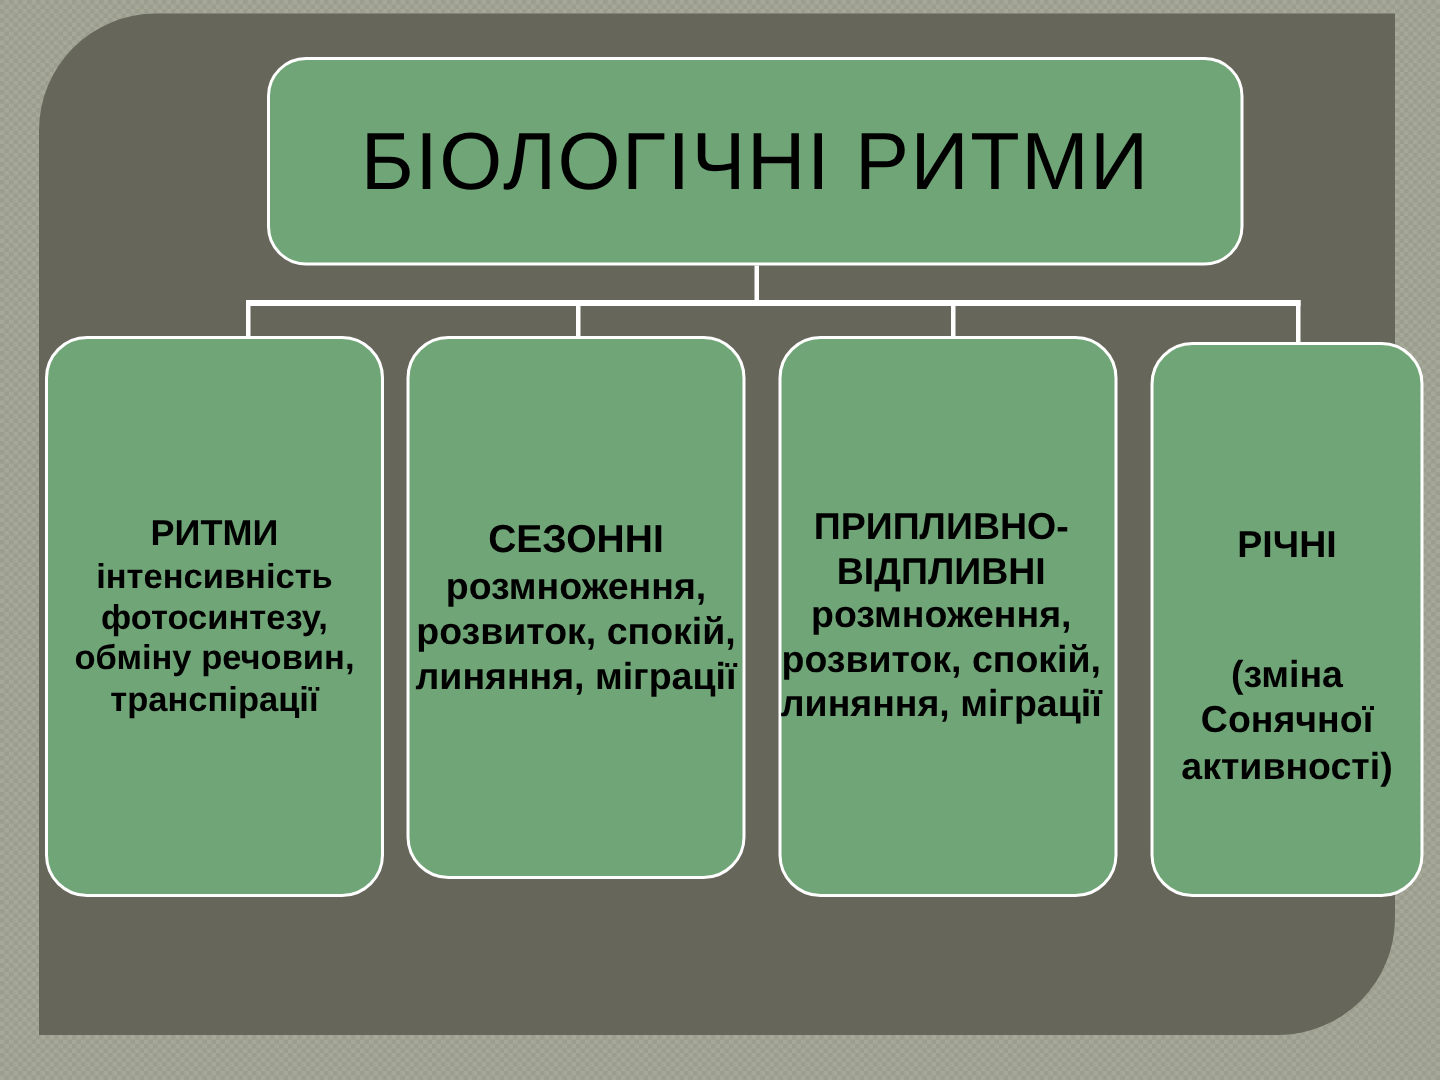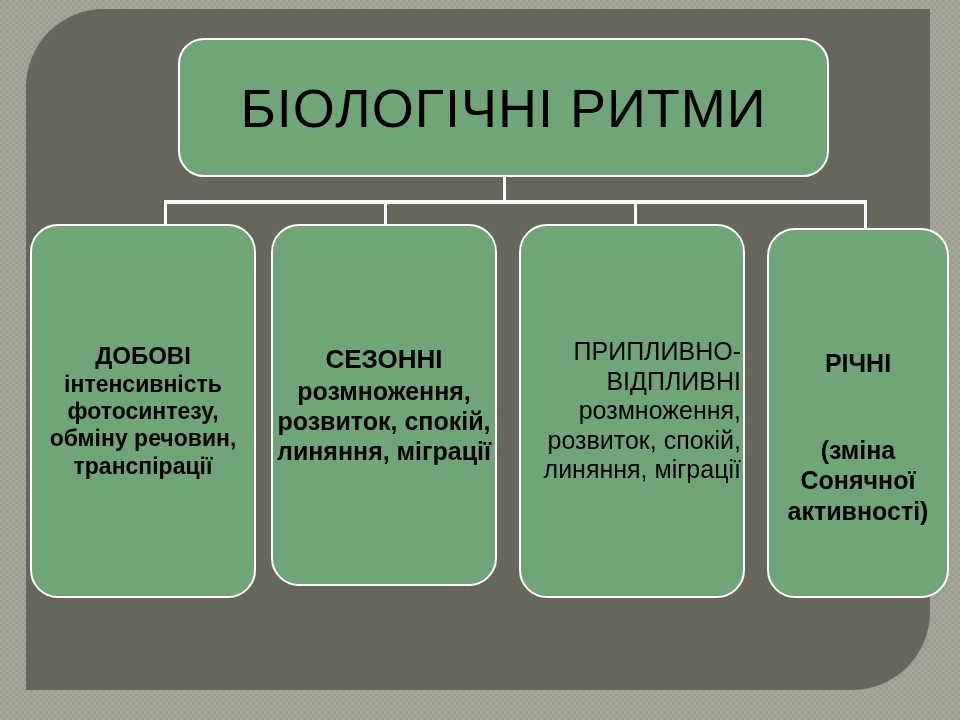--- a/index.html
+++ b/index.html
@@ -93,21 +93,21 @@
   #node-4 { left: 767px; top: 228px; width: 182px; height: 370px; }
 
   
   #node-1 .node-body { font-size: 23px; font-weight: bold; line-height: 1.19; }
   #node-1 .head      { font-size: 24px; }
   #node-1 .ital      { font-style: italic; }
 
   #node-2 .node-body { font-size: 25px; font-weight: bold; line-height: 1.20; }
   #node-2 .head      { font-size: 26px; }
 
-  #node-3 .node-body { font-size: 25px; font-weight: normal; line-height: 1.18; width: 244px; margin-left: -9px; text-align: right; }
+  #node-3 .node-body { font-size: 25px; font-weight: bold; line-height: 1.18; width: 244px; margin-left: -9px; }
   #node-3 .head      { font-size: 25px; }
 
   #node-4 .node-body { font-size: 25px; font-weight: bold; line-height: 1.22; margin-top: 48px; }
   #node-4 .head      { font-size: 25px; }
   #node-4 .spacer    { display: block; height: 56px; }
 </style>
 </head>
 <body>
 
 <div id="slide">
@@ -120,21 +120,21 @@
 
   <div class="conn conn-stem"></div>
   <div class="conn conn-bar"></div>
   <div class="conn conn-drop-1"></div>
   <div class="conn conn-drop-2"></div>
   <div class="conn conn-drop-3"></div>
   <div class="conn conn-drop-4"></div>
 
   <div class="node" id="node-1">
     <div class="node-body">
-      <p class="head">ДОБОВІ</p>
+      <p class="head">РИТМИ</p>
       <p>інтенсивність фотосинтезу, обміну речовин, транспірації</p>
     </div>
   </div>
 
   <div class="node" id="node-2">
     <div class="node-body">
       <p class="head">СЕЗОННІ</p>
       <p>розмноження, розвиток, спокій, линяння, міграції</p>
     </div>
   </div>

